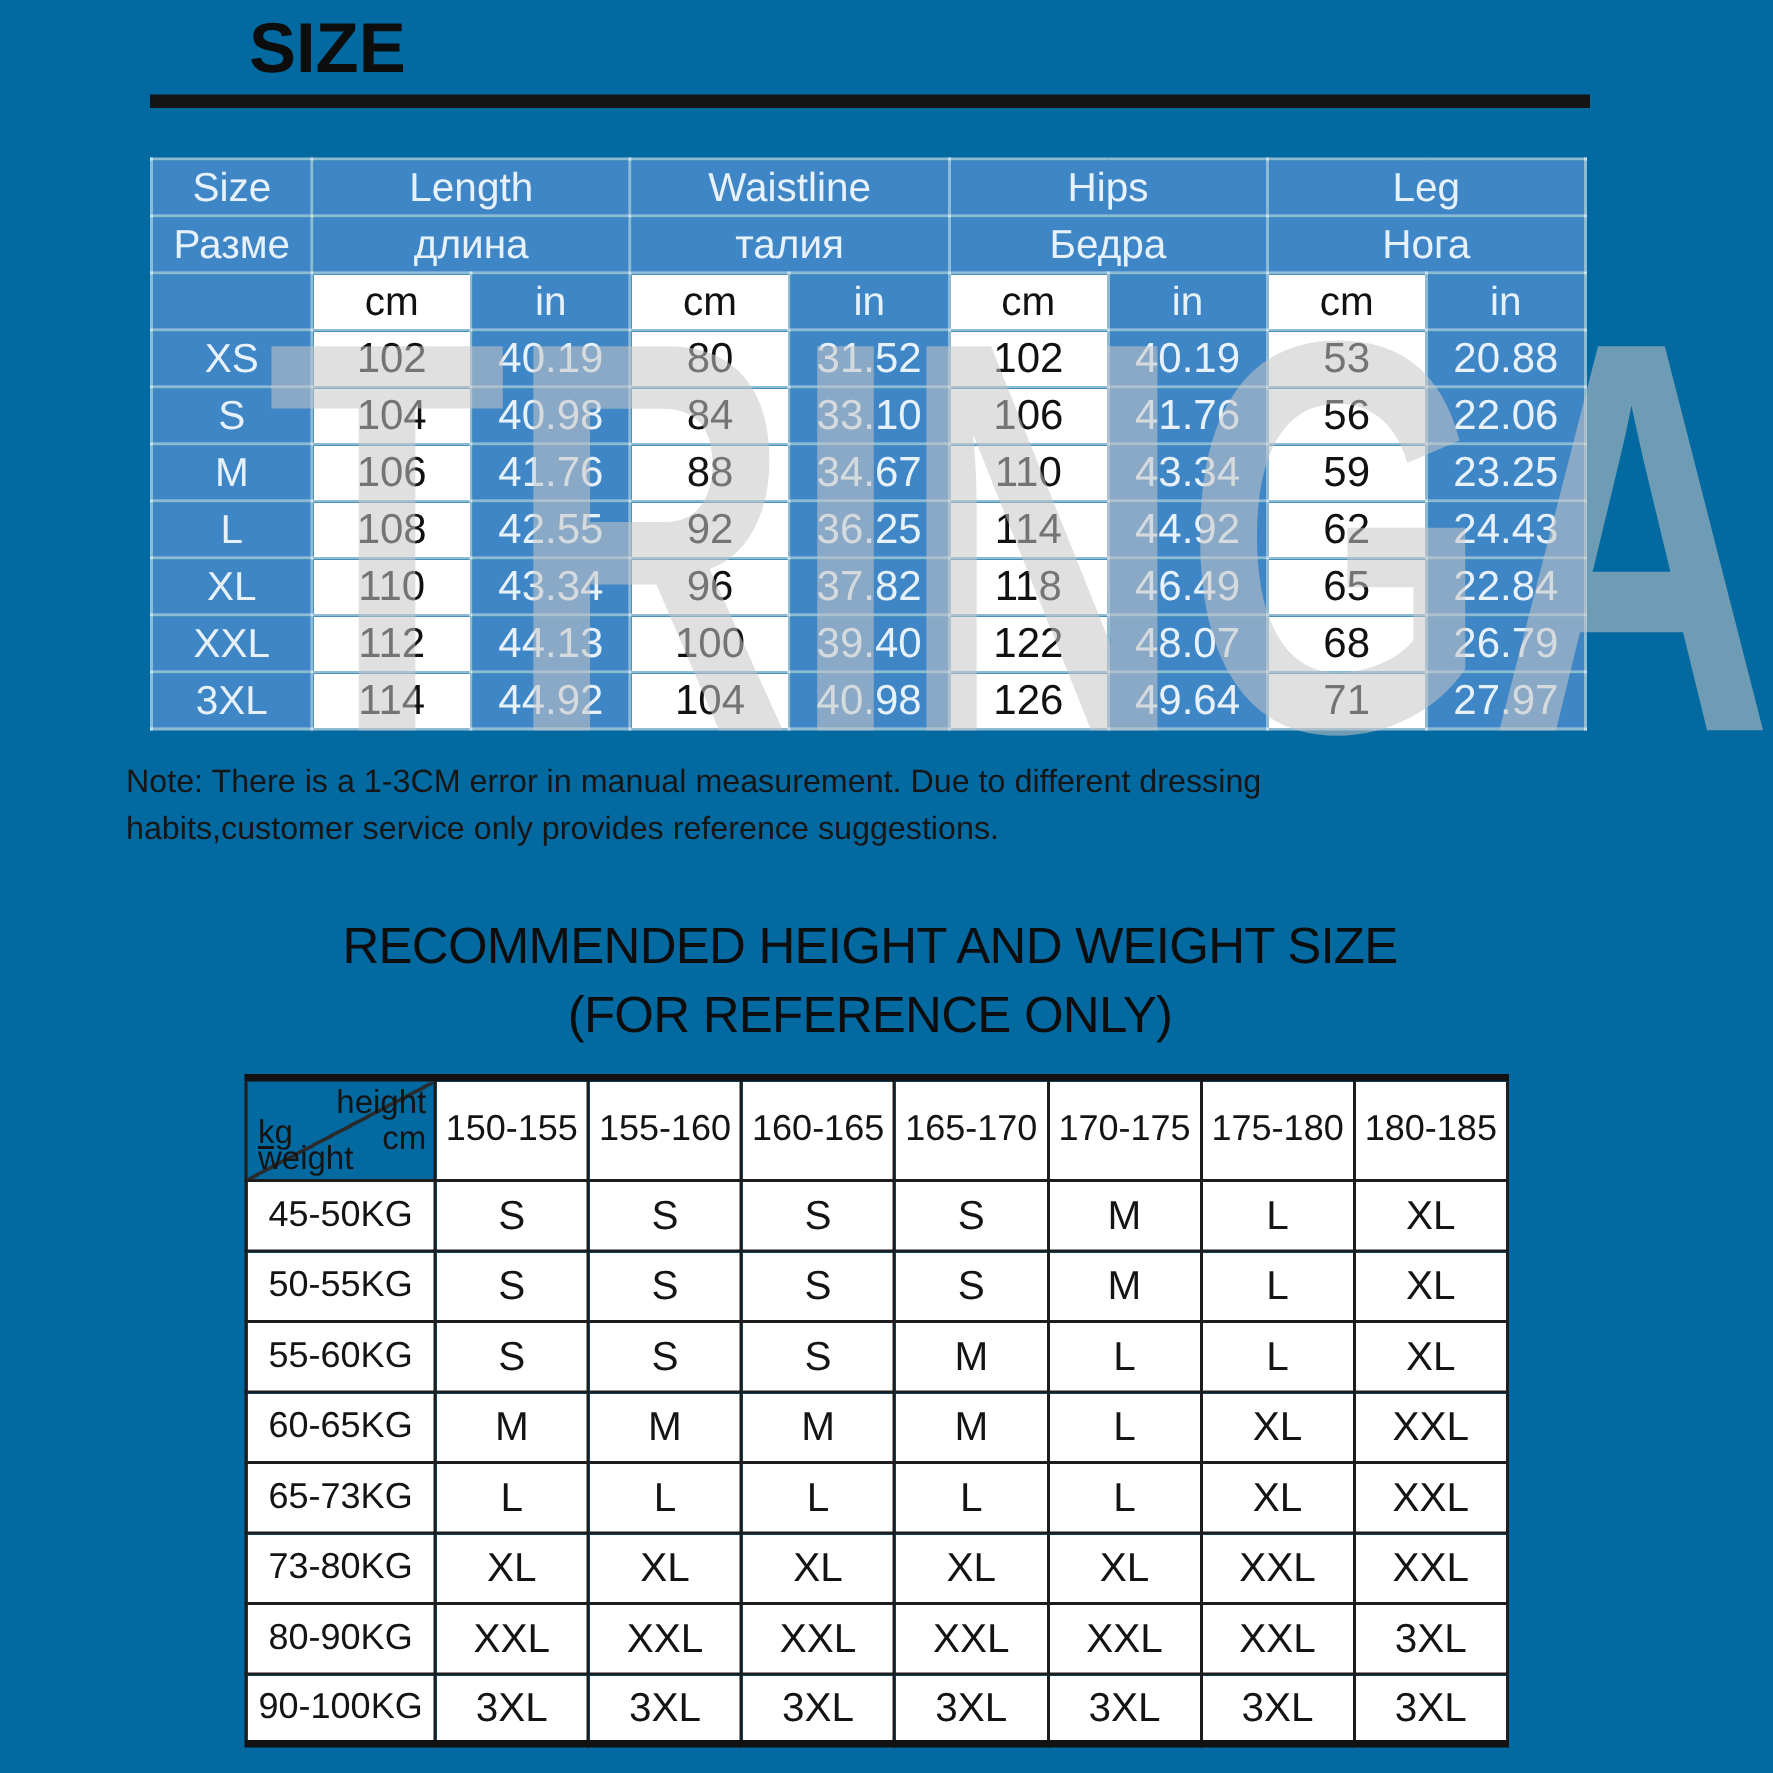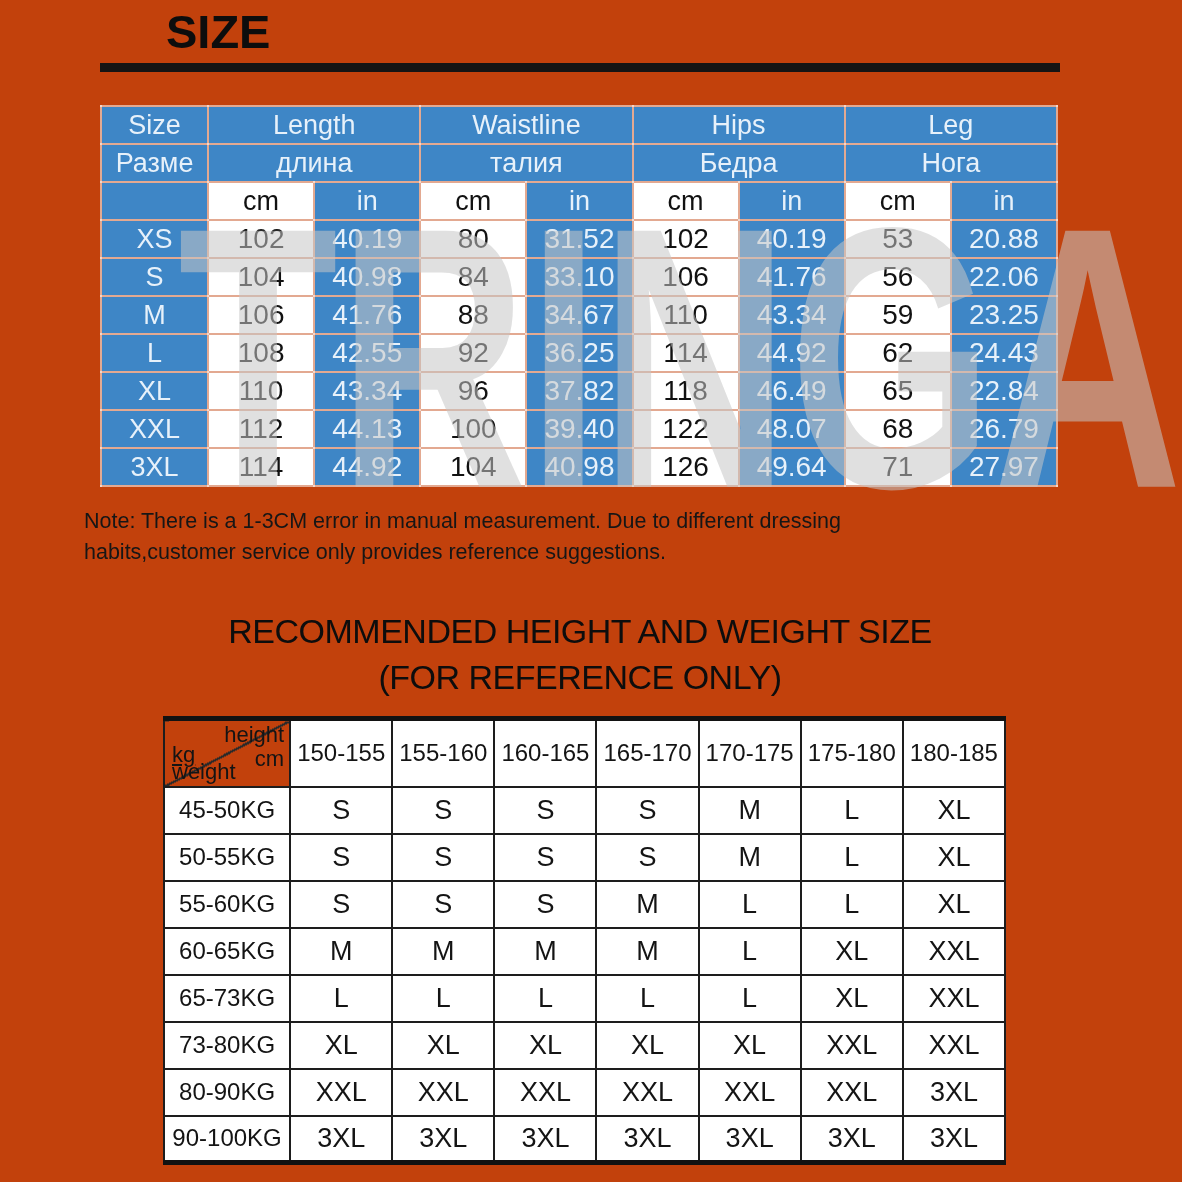--- a/index.html
+++ b/index.html
@@ -5,21 +5,21 @@
   :root{
     --table-blue:#3E86C6;
     --text-on-blue:#E7F1FA;
     --ink:#151515;
     --grid-line:rgba(255,255,255,0.55);
     --watermark-gray:rgba(198,198,198,0.55);
   }
   *{box-sizing:border-box;}
   html,body{margin:0;padding:0;background:#ffffff;}
   body{width:1182px;height:1182px;font-family:"Liberation Sans",sans-serif;color:var(--ink);}
-  .page{position:relative;width:1182px;height:1182px;overflow:hidden;background:#c2410c;}
+  .page{position:relative;width:1182px;height:1182px;overflow:hidden;background:#0369a1;}
 
   .page-title{
     position:absolute;left:166px;top:4px;
     font-size:47px;font-weight:bold;letter-spacing:0px;color:#0d0d0d;
   }
   .title-rule{
     position:absolute;left:100px;top:63px;width:960px;height:9px;background:#141414;
   }
 
   

